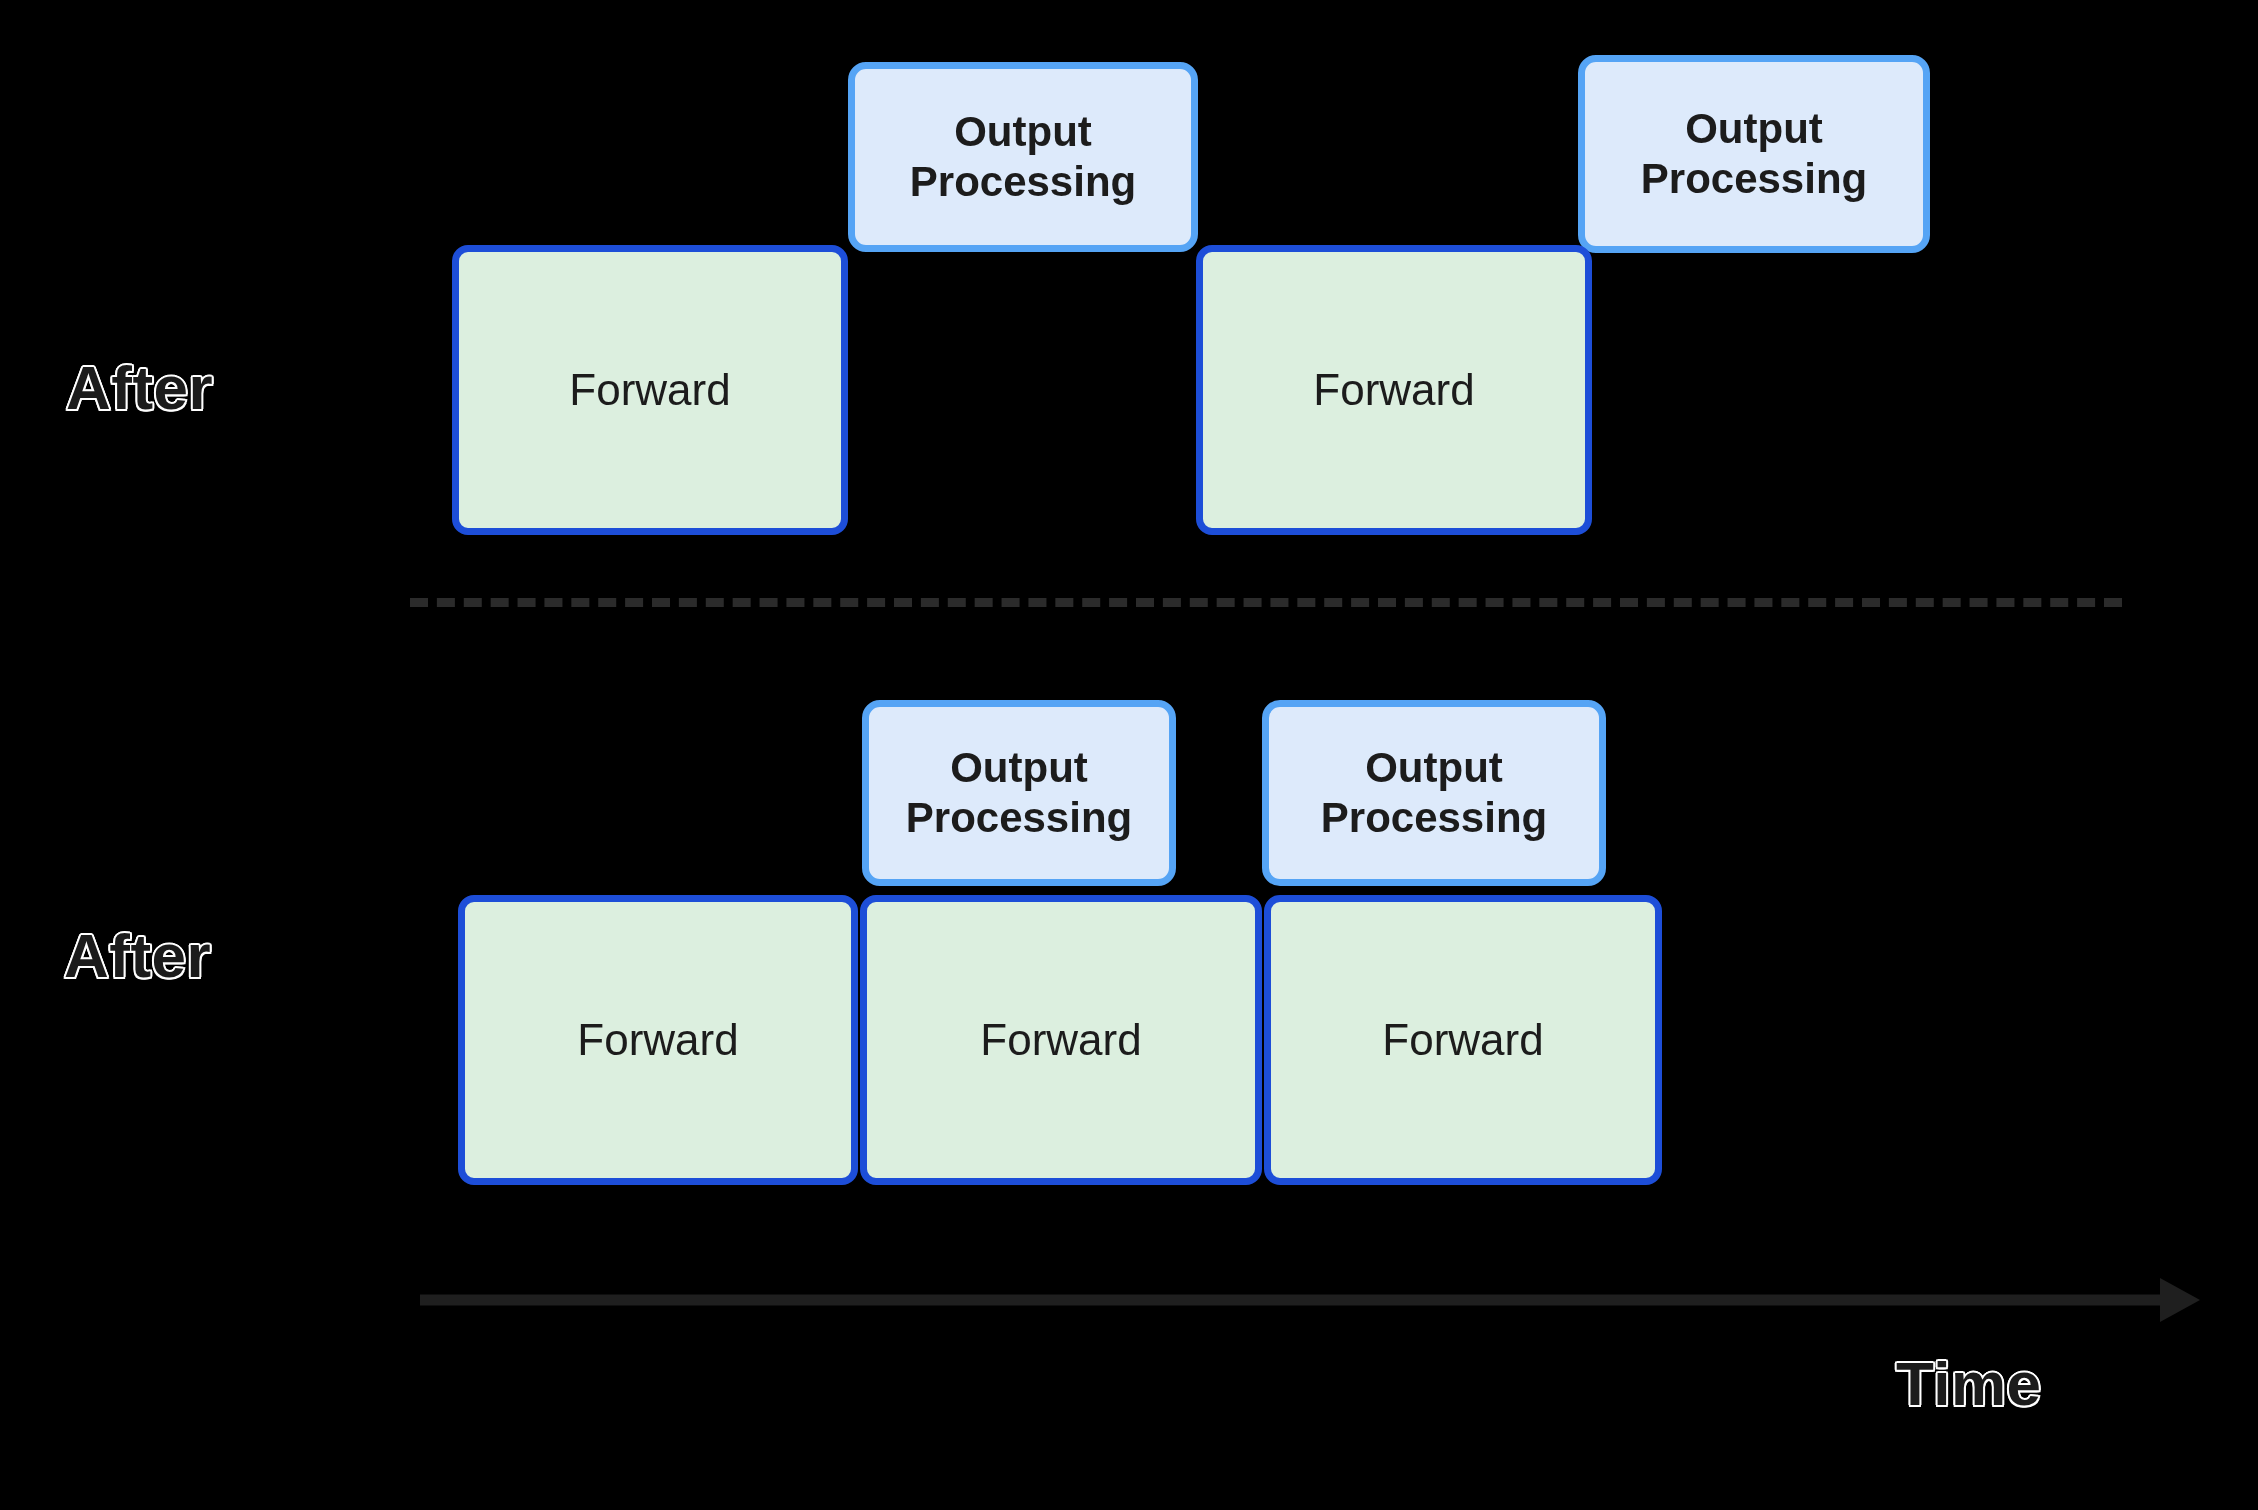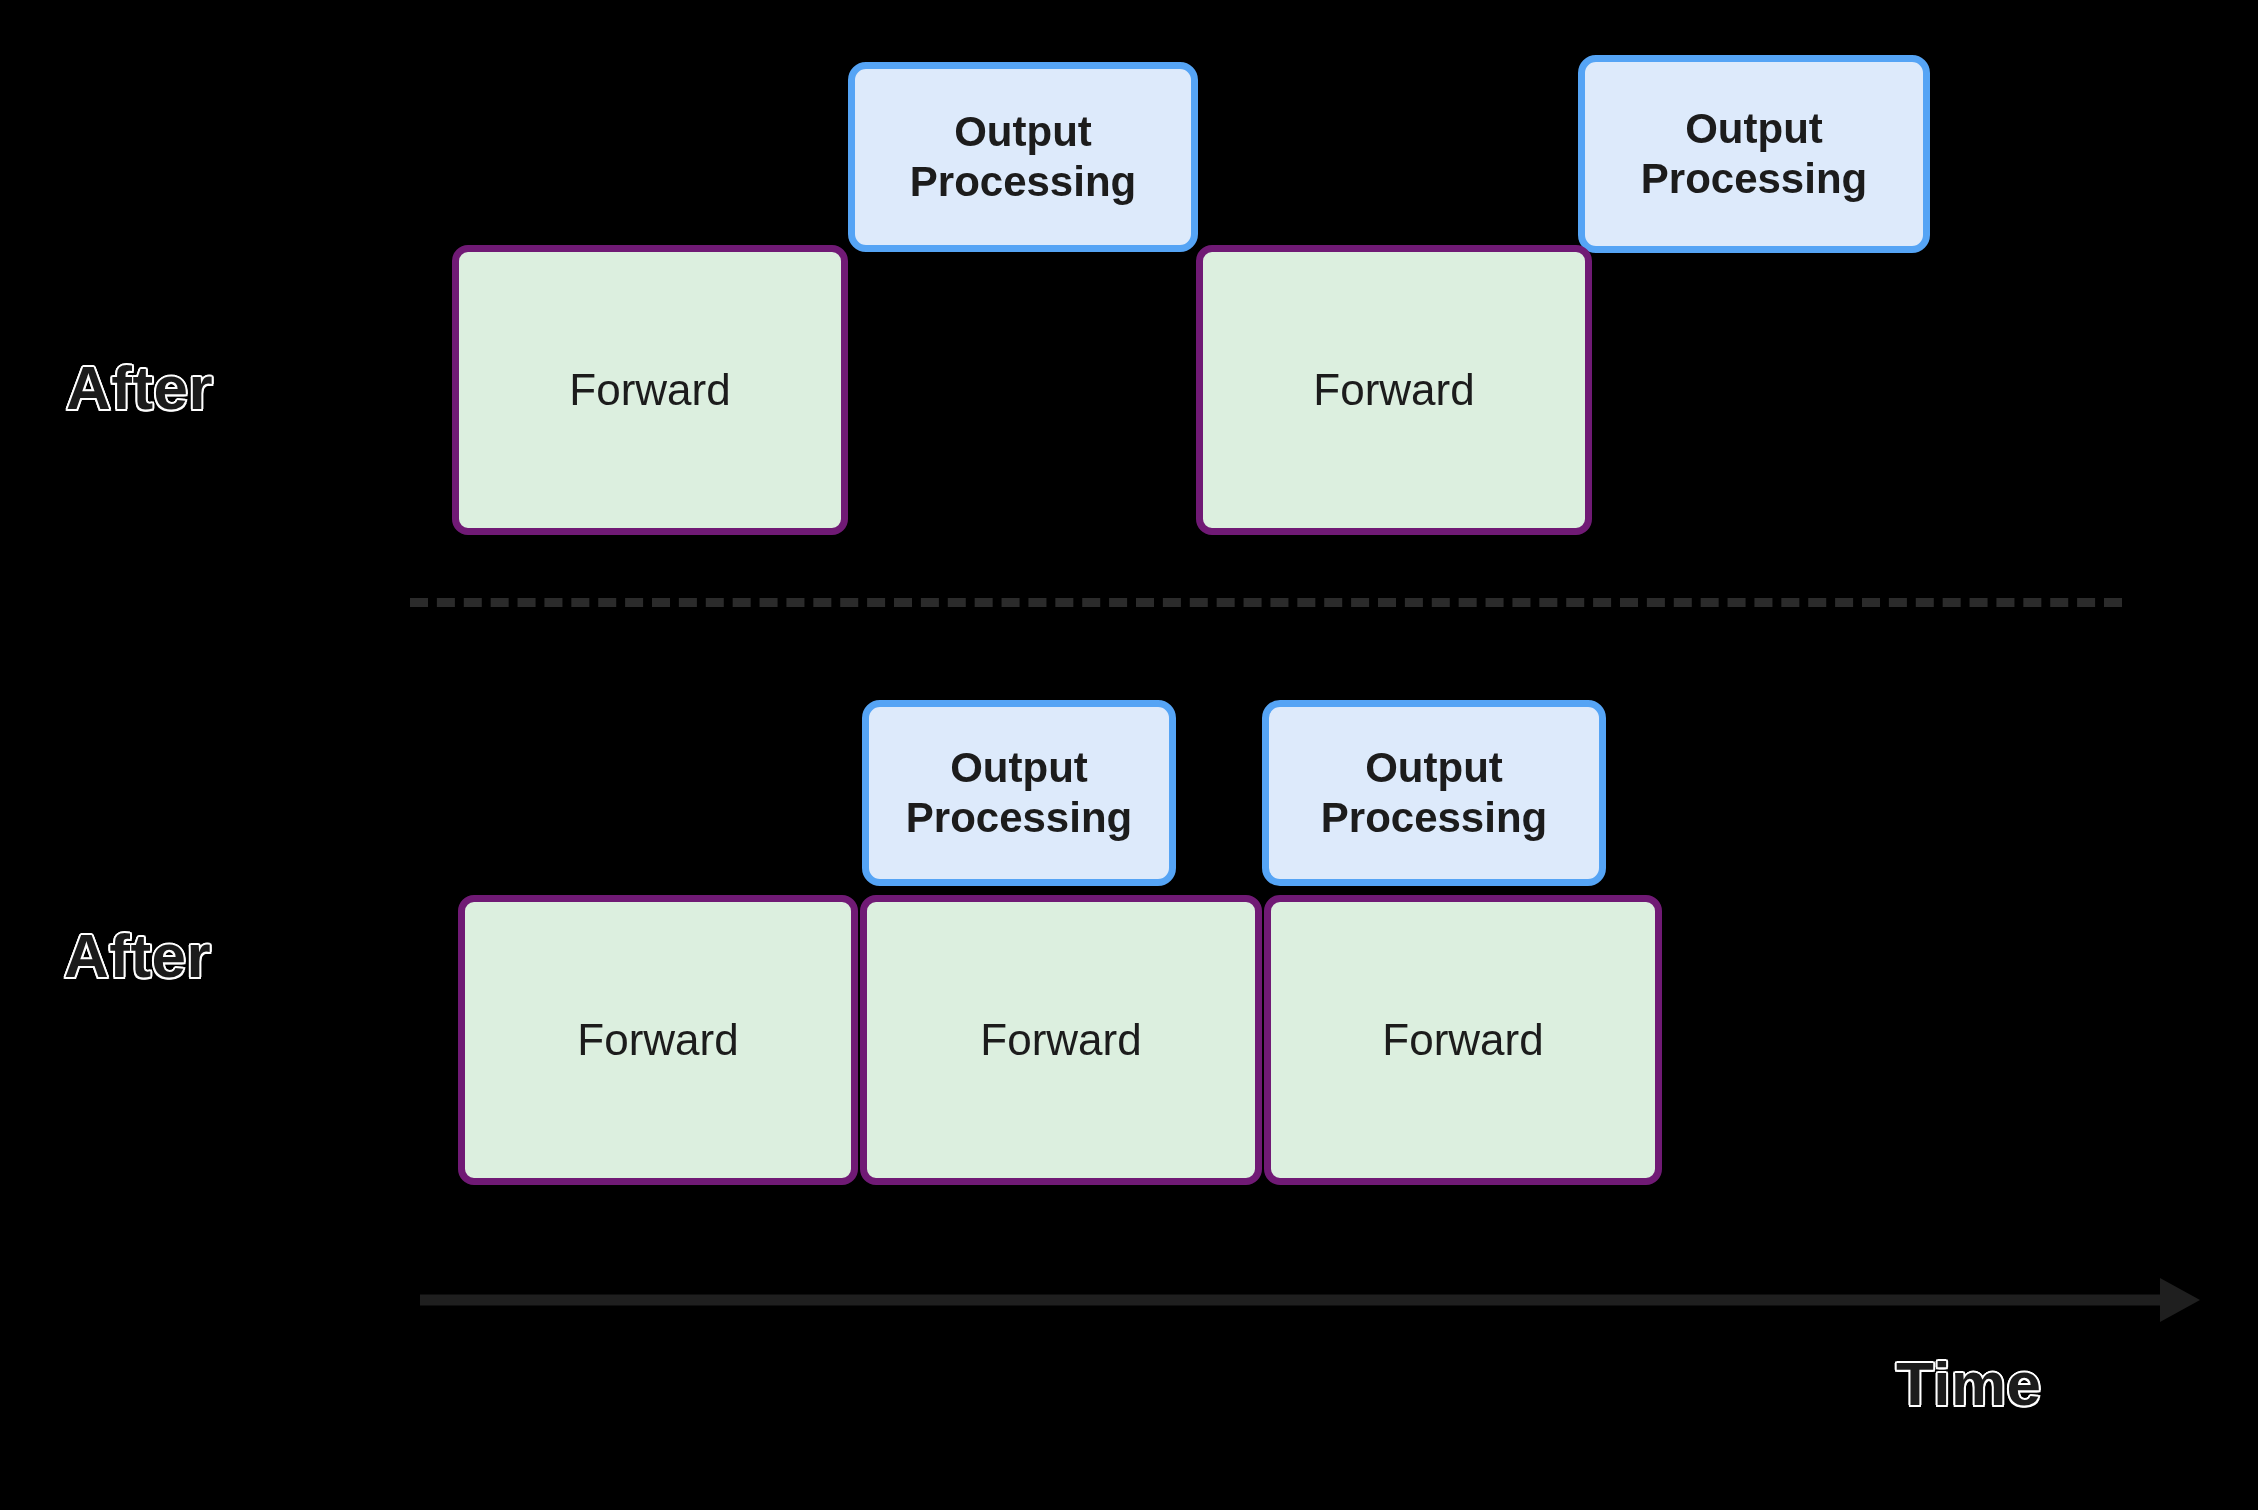--- a/index.html
+++ b/index.html
@@ -66,21 +66,21 @@
   .block .block-label {
     display: block;
     width: 100%;
     padding: 0 10px;
     box-sizing: border-box;
     white-space: pre-line;
   }
 
   .block.forward {
     background: #dcefdf;
-    border: 7px solid #701a75;
+    border: 7px solid #1d4ed8;
     font-size: 44px;
     font-weight: 400;
   }
   .block.output {
     background: #ddeafb;
     border: 7px solid #55a4f5;
     font-size: 42px;
     font-weight: 700;
     border-radius: 18px;
   }

